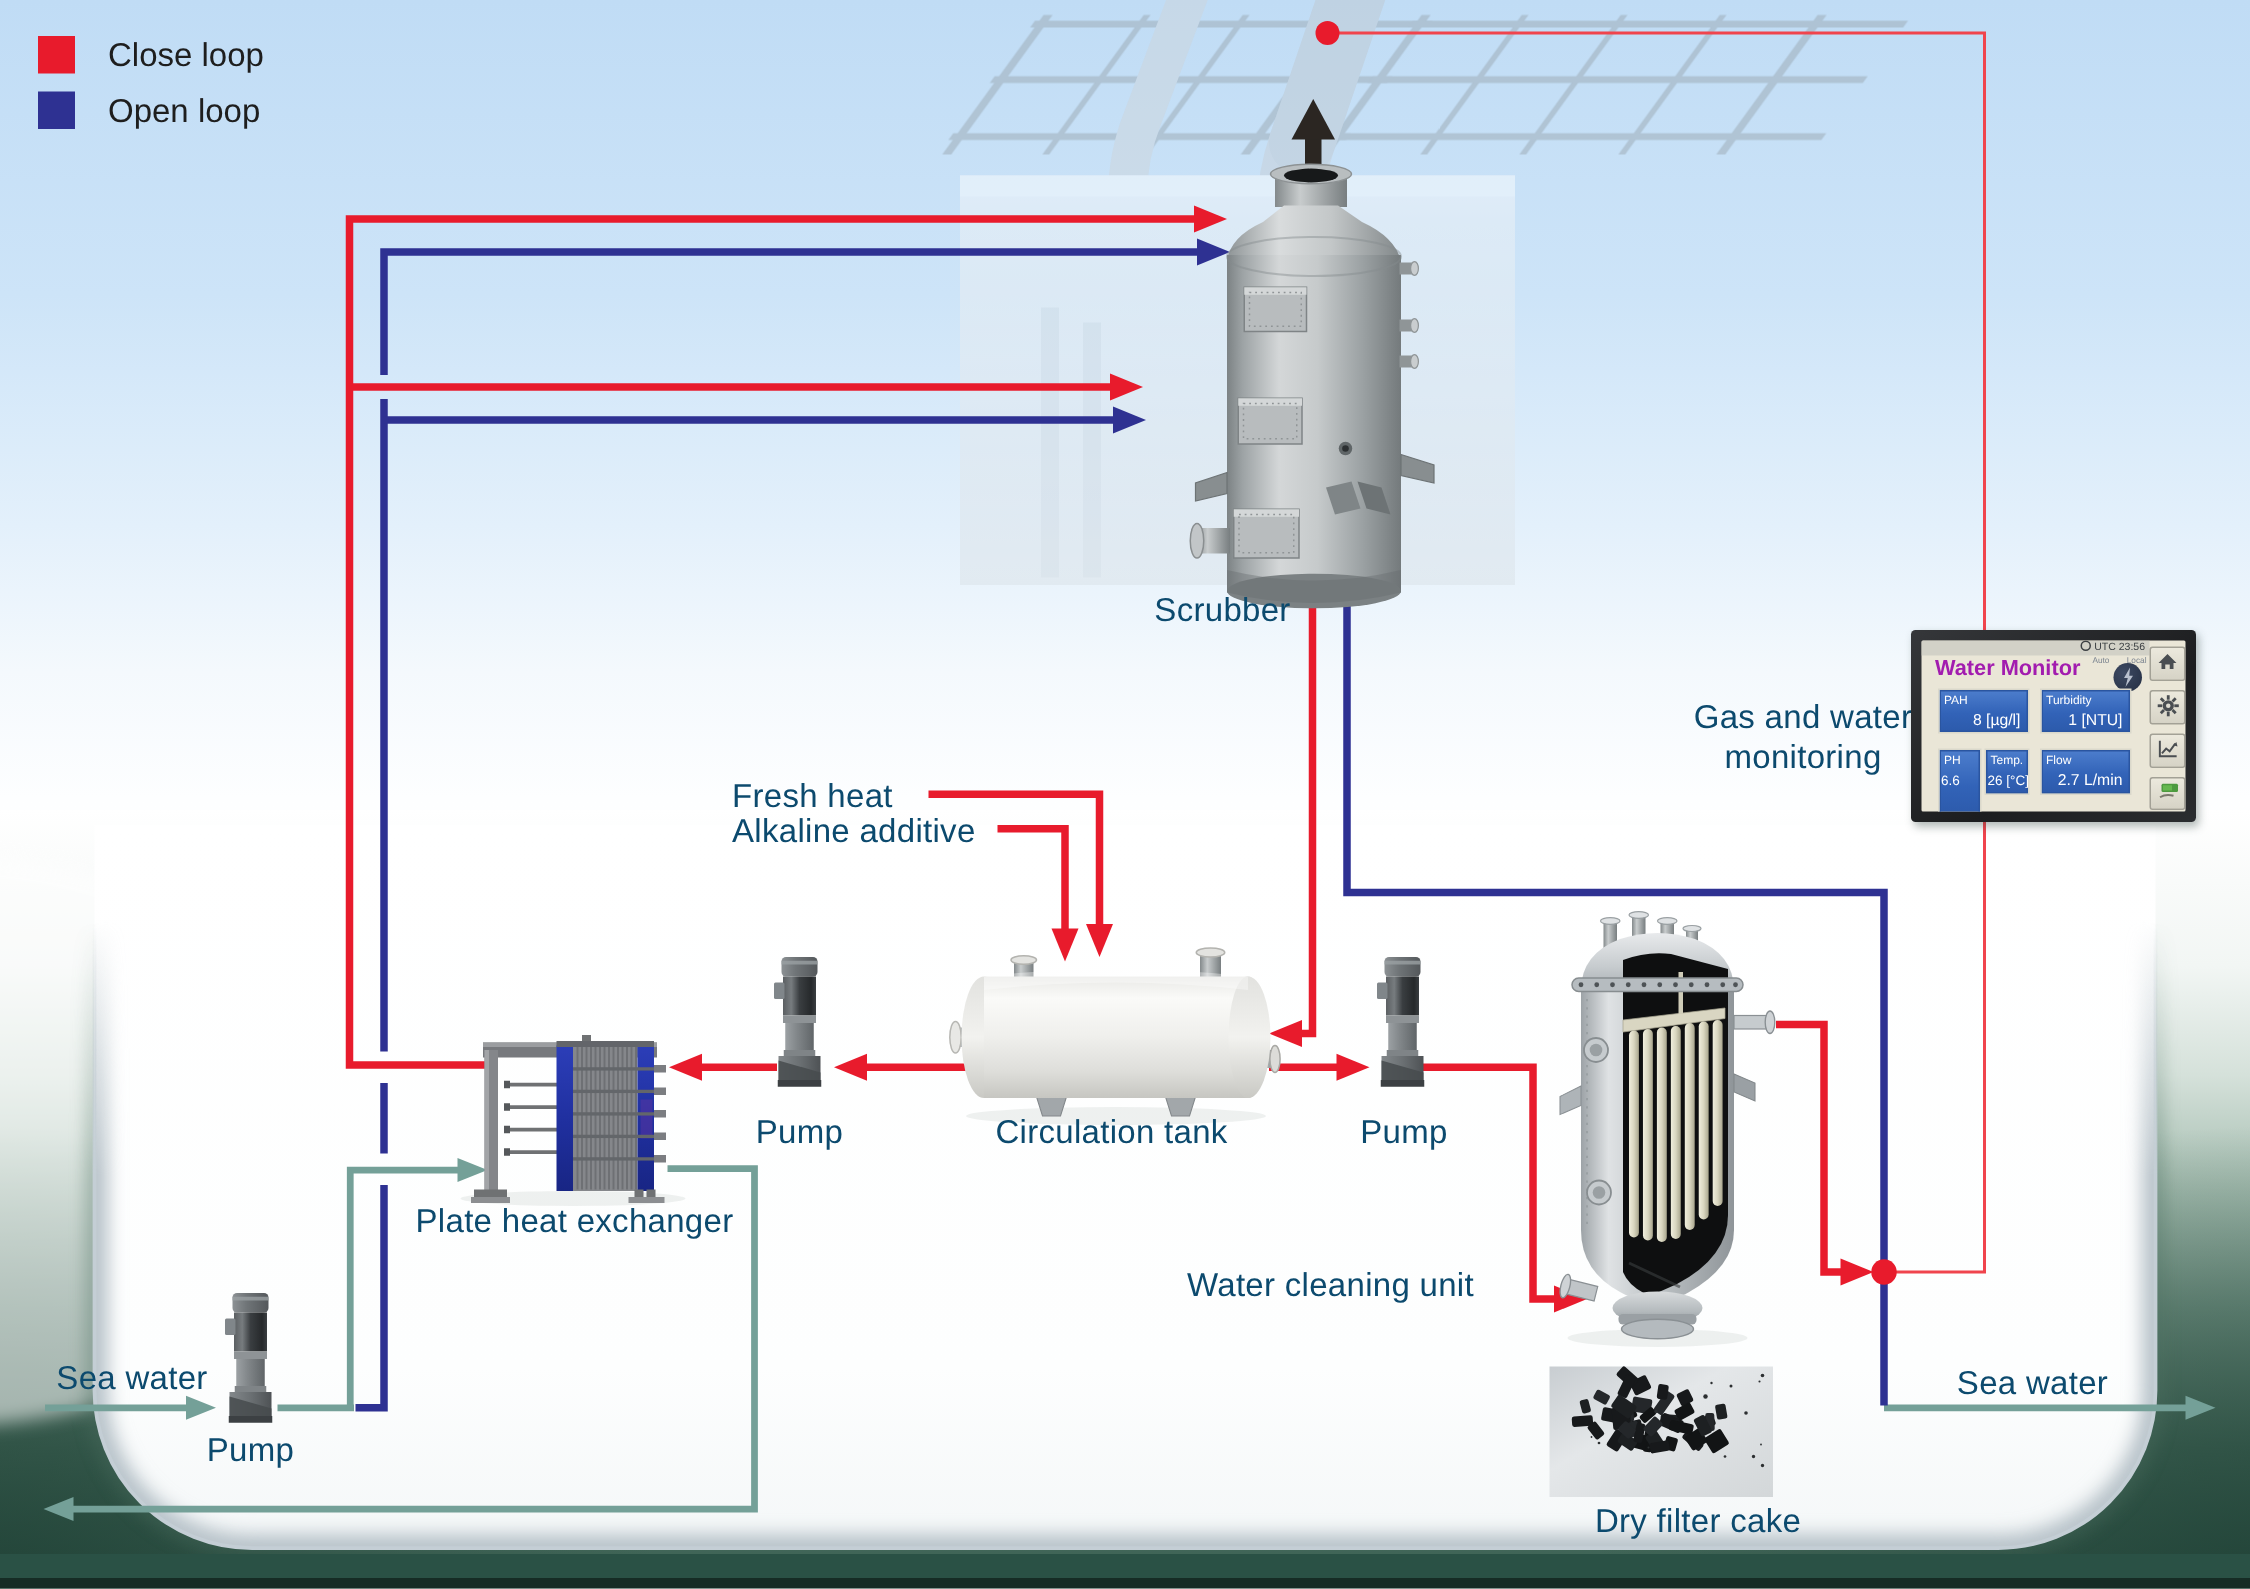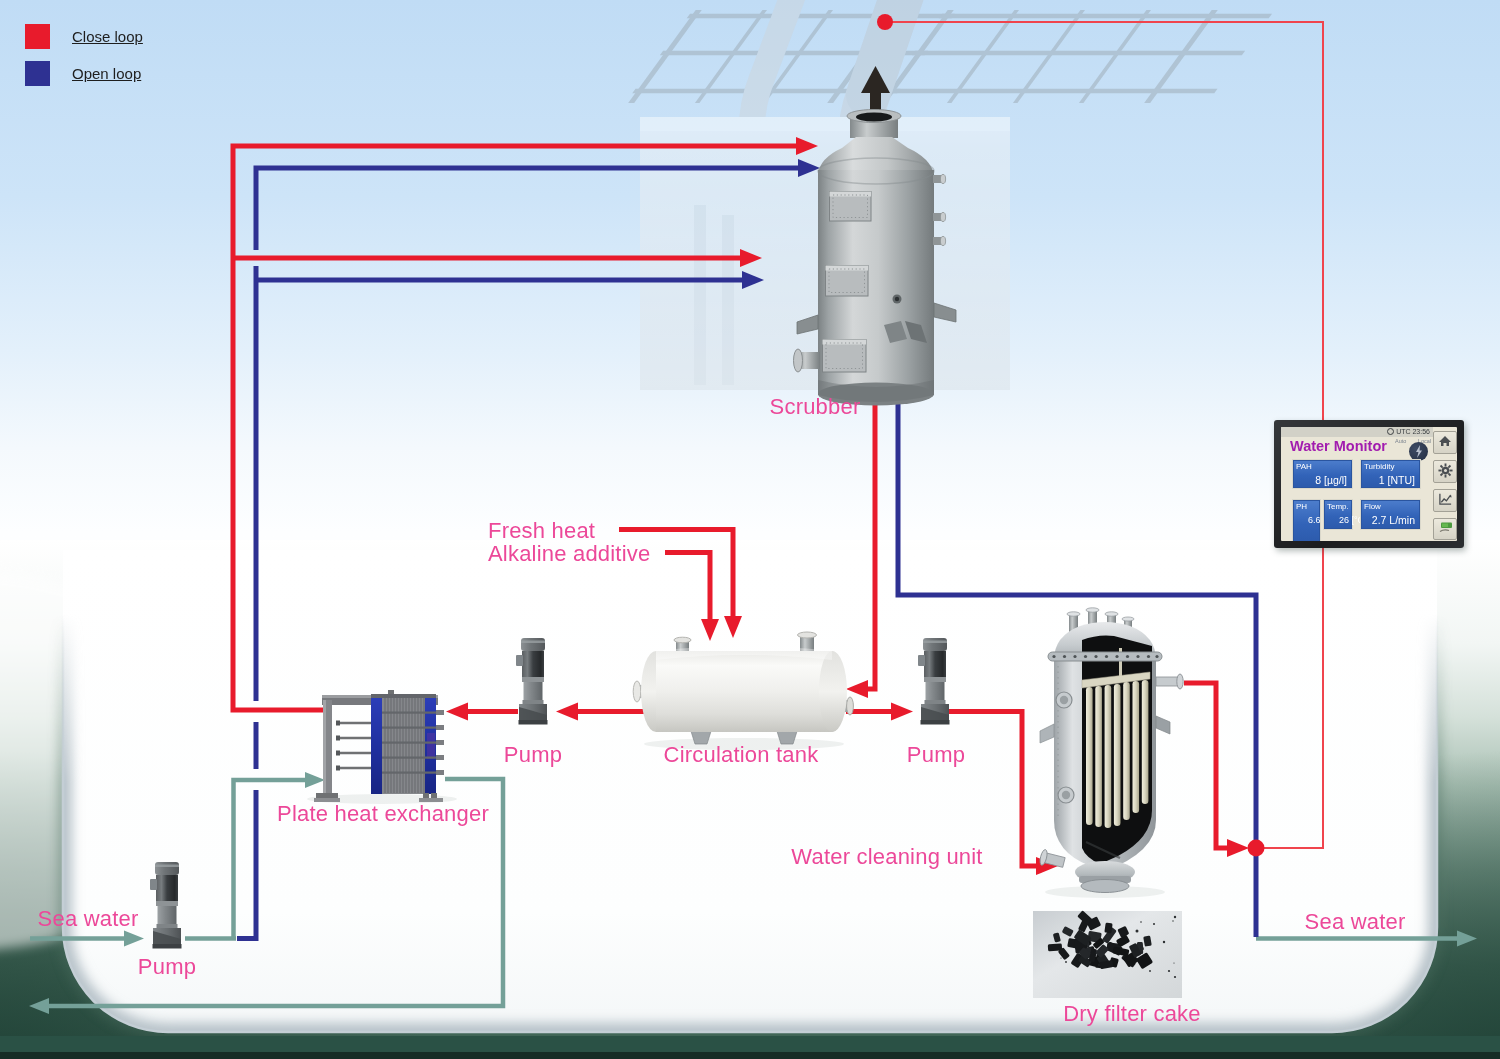--- a/index.html
+++ b/index.html
@@ -1,47 +1,47 @@
 <!DOCTYPE html>
 <html><head>
 <meta charset="utf-8">
 <style>
   html,body{margin:0;padding:0;}
   body{width:1500px;height:1059px;overflow:hidden;position:relative;
        font-family:"Liberation Sans","DejaVu Sans",sans-serif;background:#fff;}
   #stage{position:absolute;left:0;top:0;width:1500px;height:1059px;}
   #scene{position:absolute;left:0;top:0;}
-  .lbl{position:absolute;color:#ec4899;font-size:22px;letter-spacing:0.2px;white-space:nowrap;text-align:center;}
+  .lbl{position:absolute;color:#0c4a6e;font-size:22px;letter-spacing:0.2px;white-space:nowrap;text-align:center;}
   .lbl.center{transform:translateX(-50%);}
   
   #legend{position:absolute;left:25px;top:24px;}
   .leg-row{display:flex;align-items:center;height:25px;margin-bottom:12px;}
   .leg-swatch{width:25px;height:25px;margin-right:22px;flex:0 0 auto;}
-  .leg-label{font-size:15px;color:#1e1e1e;text-decoration:underline;}
+  .leg-label{font-size:22px;color:#1e1e1e;}
   
   #monitor{position:absolute;left:1274px;top:420px;width:190px;height:128px;
            background:linear-gradient(145deg,#35373a,#1c1d1f 60%,#2b2d30);
            border-radius:3px;padding:7px;box-sizing:border-box;
            box-shadow:2px 3px 6px rgba(40,60,55,.35);}
   #mon-screen{position:relative;width:100%;height:100%;background:#eae6d7;border-radius:1px;overflow:hidden;}
   #mon-topbar{position:absolute;left:0;top:0;width:152px;height:10px;background:#d2d1c7;
               font-size:7px;color:#3c4043;text-align:right;line-height:10px;padding-right:3px;box-sizing:border-box;}
   .clock-dot{display:inline-block;width:5px;height:5px;border:1px solid #3c4043;border-radius:50%;
              vertical-align:middle;margin-right:2px;margin-bottom:2px;}
   #mon-mode{position:absolute;left:0;top:11px;width:150px;font-size:5.5px;color:#7b8490;text-align:right;}
   #mon-mode span{margin-left:10px;}
   #mon-title{position:absolute;left:9px;top:11px;font-size:14.5px;font-weight:bold;color:#a21caf;}
   #mon-power{position:absolute;left:128px;top:15px;width:19px;height:19px;border-radius:50%;
              background:radial-gradient(circle at 35% 35%,#3d4a63,#242e42);}
   #mon-main{position:absolute;left:0;top:0;width:152px;height:100%;}
   .tile{position:absolute;background:linear-gradient(#4d7ecd,#3263b8 55%,#2c5aab);
         border:1px solid #dad8cb;box-shadow:inset 0 0 0 1px #2a55a0;box-sizing:border-box;color:#fff;}
   .tile .t-label{font-size:8px;padding:2px 0 0 3px;}
   .tile .t-value{font-size:10.5px;text-align:right;padding:3px 5px 0 0;white-space:nowrap;}
-  .tile.small .t-value{text-align:left;padding:4px 0 0 15px;font-size:9px;}
+  .tile.small .t-value{text-align:left;padding:4px 0 0 1px;font-size:9px;}
   #mon-side{position:absolute;right:0;top:0;width:26px;height:100%;}
   .side-btn{position:absolute;left:2px;width:22px;height:21px;background:linear-gradient(#ece9dd,#d6d3c6);
             border:1px solid #a3a196;border-radius:2px;}
   .side-btn svg{display:block;margin:2px auto 0;}
 </style>
 </head>
 <body>
 
 <div id="stage">
 <svg id="scene" width="1500" height="1059" viewBox="0 0 1500 1059">
@@ -591,20 +591,21 @@
 <div class="lbl center" style="left:741px;top:742px;">Circulation tank</div>
 <div class="lbl center" style="left:936px;top:742px;">Pump</div>
 <div class="lbl center" style="left:167px;top:954px;">Pump</div>
 <div class="lbl center" style="left:88px;top:906px;">Sea water</div>
 <div class="lbl center" style="left:1355px;top:909px;">Sea water</div>
 <div class="lbl center" style="left:383px;top:801px;">Plate heat exchanger</div>
 <div class="lbl center" style="left:887px;top:844px;">Water cleaning unit</div>
 <div class="lbl center" style="left:1112px;top:1001px;margin-left:20px;">Dry filter cake</div>
 <div class="lbl" style="left:488px;top:518px;">Fresh heat</div>
 <div class="lbl" style="left:488px;top:541px;">Alkaline additive</div>
+<div class="lbl" style="left:1117px;top:464px;white-space:normal;width:170px;line-height:27px;">Gas and water monitoring</div>
 
 <div id="monitor">
   <div id="mon-screen">
     <div id="mon-topbar">
       <span class="clock-dot"></span><span>UTC 23:56</span>
     </div>
     <div id="mon-mode">
       <span>Auto</span>
       <span>Local</span>
     </div>

